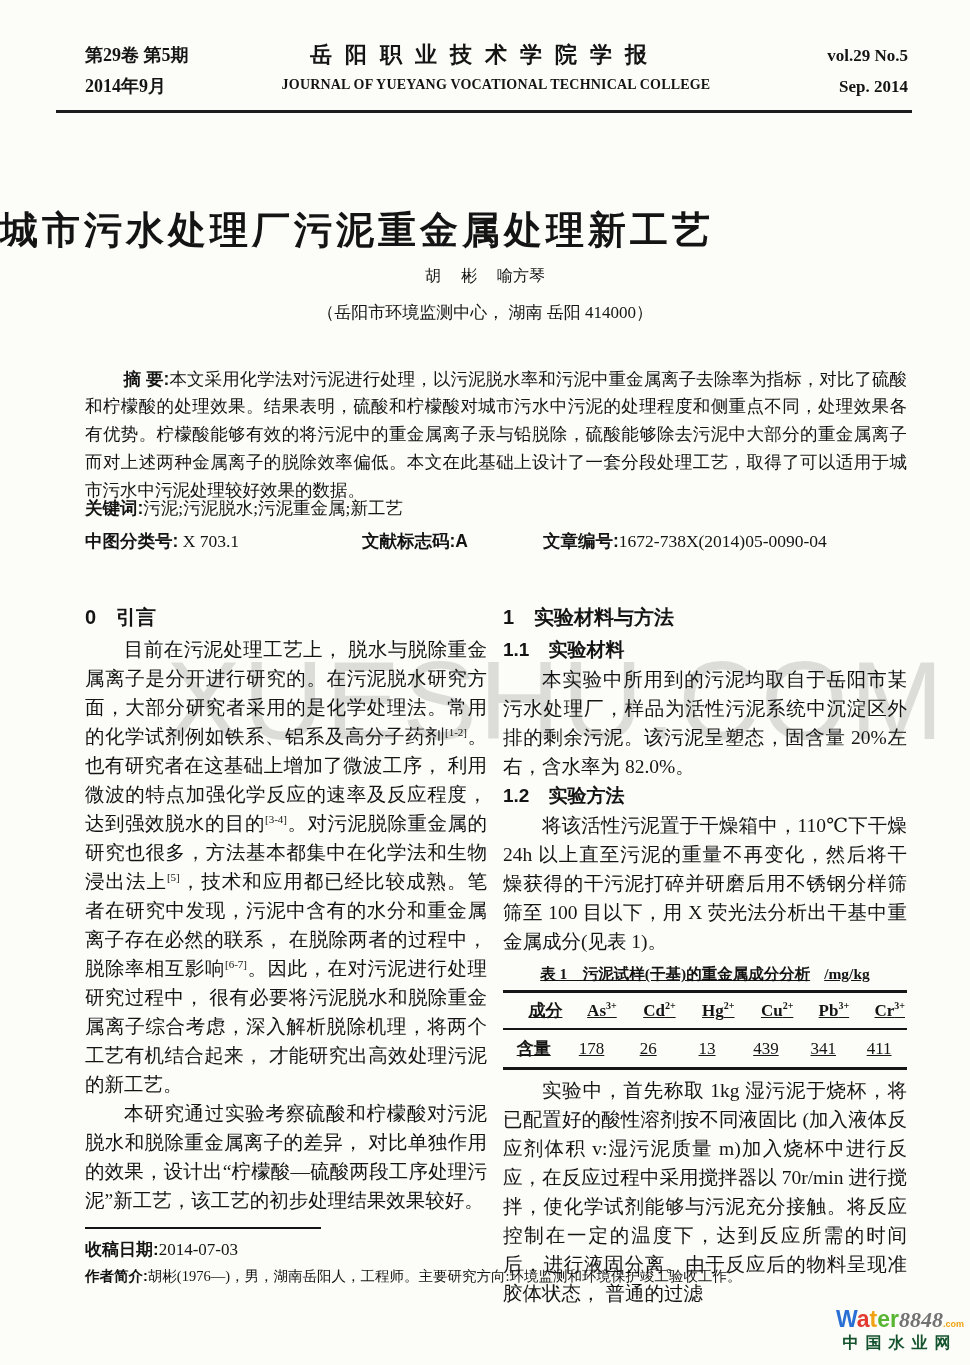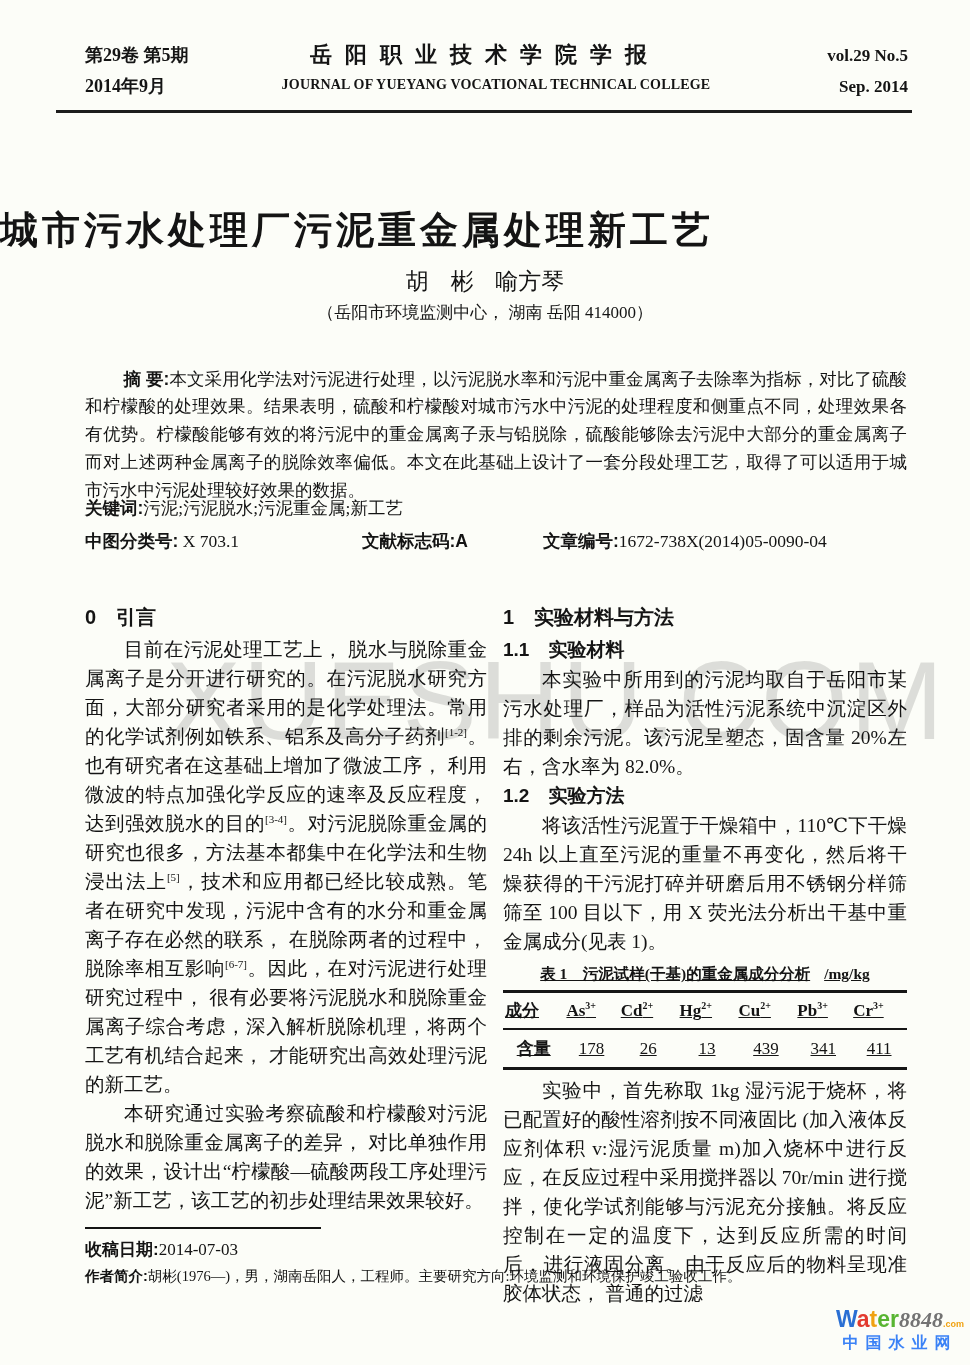--- a/index.html
+++ b/index.html
@@ -10,21 +10,21 @@
   }
   
   .hdr-left{position:absolute;left:85px;top:40px;font-size:18px;font-weight:bold;line-height:31px;white-space:nowrap;}
   .hdr-center{position:absolute;left:0;right:0;top:40px;text-align:center;}
   .hdr-center .cn{font-size:22px;font-weight:bold;letter-spacing:13px;white-space:nowrap;}
   .hdr-center .en{font-size:14px;font-weight:bold;margin-top:7px;letter-spacing:0.2px;white-space:nowrap;padding-left:22px;}
   .hdr-right{position:absolute;right:62px;top:40px;text-align:right;font-size:17px;font-weight:bold;line-height:31px;white-space:nowrap;}
   .hdr-rule{position:absolute;left:56px;top:110px;width:856px;height:3px;background:#1d1d1d;}
   
   .title{position:absolute;left:0;right:0;top:180px;font-size:38px;font-weight:bold;letter-spacing:4px;}
-  .authors{position:absolute;left:0;right:0;top:266px;text-align:center;font-size:23px;word-spacing:16px;}
+  .authors{position:absolute;left:0;right:0;top:266px;text-align:center;font-size:16px;word-spacing:16px;}
   .affiliation{position:absolute;left:0;right:0;top:301px;text-align:center;font-size:17px;}
   
   .abstract{position:absolute;left:85px;top:348px;width:822px;font-size:17.5px;line-height:27.8px;text-align:justify;text-indent:2.2em;}
   .kw-line{position:absolute;left:85px;top:496px;width:822px;font-size:17.5px;}
   .class-line{position:absolute;left:85px;top:529px;width:822px;font-size:17.5px;height:26px;}
   .class-line .seg1{position:absolute;left:0;}
   .class-line .seg2{position:absolute;left:277px;}
   .class-line .seg3{position:absolute;left:458px;}
   .blab{font-family:"Liberation Sans","DejaVu Sans",sans-serif;font-weight:bold;}
   
@@ -33,21 +33,21 @@
   .col-right{left:503px;width:404px;}
   .sec-h{font-family:"Liberation Sans","DejaVu Sans",sans-serif;font-weight:bold;font-size:20px;line-height:30px;margin:0 0 3px 0;}
   .subsec-h{font-family:"Liberation Sans","DejaVu Sans",sans-serif;font-weight:bold;font-size:19px;line-height:30px;margin:0;}
   p.body{font-size:19.5px;line-height:29px;text-align:justify;text-indent:2em;margin:0;}
   p.body sup{font-size:11px;line-height:0;}
   
   .tbl-wrap{margin:8px 0 6px 0;text-decoration:underline;}
   .tbl-caption{text-align:center;font-size:15.5px;font-weight:bold;margin-bottom:5px;white-space:nowrap;}
   .tbl-caption .unit{margin-left:14px;font-weight:bold;}
   table.t1{width:100%;border-collapse:collapse;border-top:3px solid #161616;border-bottom:3px solid #161616;font-size:17px;}
-  table.t1 th{border-bottom:2px solid #161616;font-weight:bold;padding:6px 2px;text-align:left;}
+  table.t1 th{border-bottom:2px solid #161616;font-weight:bold;padding:6px 2px;text-align:right;}
   table.t1 td{padding:7px 2px;text-align:center;}
   table.t1 .rowlab{font-weight:bold;}
   table.t1 sup{font-size:10px;}
   
   .ft-rule{position:absolute;left:85px;top:1227px;width:236px;height:2px;background:#141414;}
   .ft-line1{position:absolute;left:85px;top:1238px;font-size:17px;}
   .ft-line2{position:absolute;left:85px;top:1267px;font-size:14.5px;}
   .ft-line1 .blab,.ft-line2 .blab{font-size:inherit;}
   
   .watermark{
@@ -141,16 +141,16 @@
 
     <p class="body">实验中，首先称取 1kg 湿污泥于烧杯，将已配置好的酸性溶剂按不同液固比 (加入液体反应剂体积 v:湿污泥质量 m)加入烧杯中进行反应，在反应过程中采用搅拌器以 70r/min 进行搅拌，使化学试剂能够与污泥充分接触。将反应控制在一定的温度下，达到反应所需的时间后，进行液固分离。由于反应后的物料呈现准胶体状态， 普通的过滤</p>
   </div>
 
   <div class="ft-rule"></div>
   <div class="ft-line1"><span class="blab">收稿日期:</span><span>2014-07-03</span></div>
   <div class="ft-line2"><span class="blab">作者简介:</span><span>胡彬(1976—)，男，湖南岳阳人，工程师。主要研究方向:环境监测和环境保护竣工验收工作。</span></div>
 
   <div class="logo">
     <div class="row1"><span style="color: rgb(42, 111, 211);">W</span><span style="color: rgb(226, 58, 46);">a</span><span style="color: rgb(240, 162, 18);">t</span><span style="color: rgb(88, 181, 49);">e</span><span style="color: rgb(88, 181, 49);">r</span><span class="num" style="color: #737373;">8848</span><span class="dotcom" style="color: rgb(240, 162, 18);">.com</span></div>
-    <div class="row2" style="color: #3b82f6;">中国水业网</div>
+    <div class="row2" style="color: #14532d;">中国水业网</div>
   </div>
 
 </div>
 
 </body></html>

